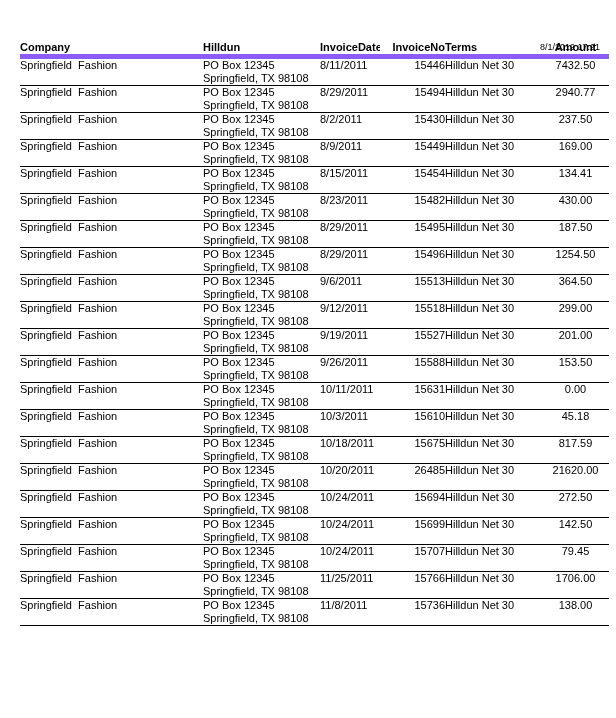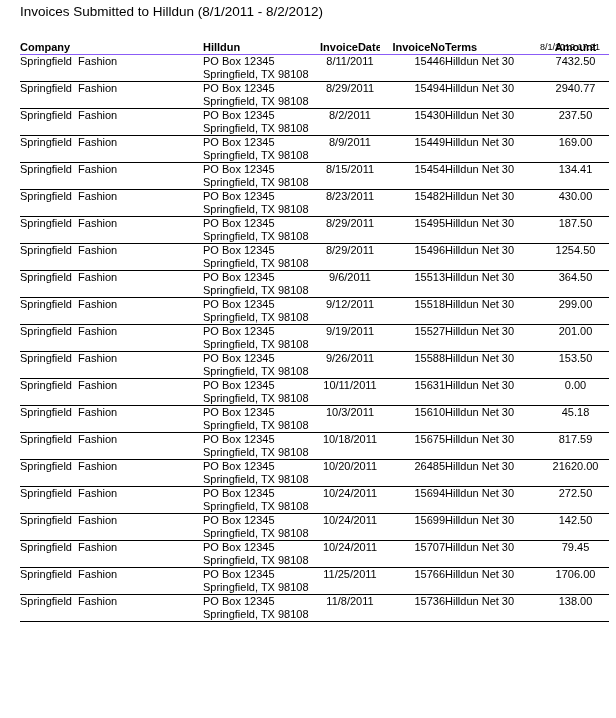--- a/index.html
+++ b/index.html
@@ -53,45 +53,44 @@
     margin: 0;
     padding: 0;
     font-size: 11px;
     line-height: 13px;
     overflow: hidden;
   }
   thead th {
     font-weight: bold;
     vertical-align: bottom;
     height: 16px;
-    border-bottom: 1px solid #8b5cf6;
+    border-bottom: 5px solid #8b5cf6;
     white-space: nowrap;
   }
   tbody td {
     vertical-align: top;
     padding-top: 4px;
     border-bottom: 1px solid #000000;
     white-space: nowrap;
   }
   
   .c-company { text-align: left; padding-left: 2px; white-space: pre; }
   .c-street  { text-align: left; }
-  .c-date    { text-align: center; }
+  .c-date    { text-align: left; }
   .c-no      { text-align: right; }
   .c-terms   { text-align: left; padding-left: 7px; }
   .c-amount  { text-align: center; padding-right: 9px; }
   th.c-company { padding-left: 2px; }
   .street-line { white-space: nowrap; }
 </style>
 </head>
 <body>
 
 <div class="page">
 
-  <div class="report-title">Invoices Submitted to Hilldun (8/1/2011 - 8/2/2012)</div>
 
   <div class="timestamp">8/1/2012 17:21</div>
 
   <table class="report">
     <colgroup>
       <col style="width:183px">
       <col style="width:117px">
       <col style="width:60px">
       <col style="width:65px">
       <col style="width:97px">

